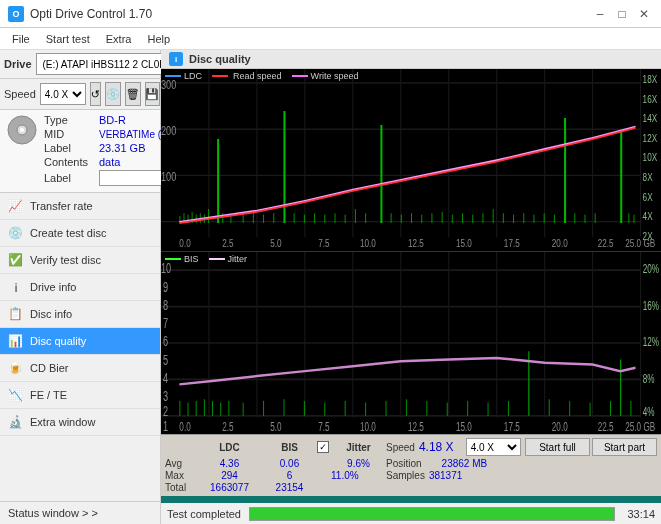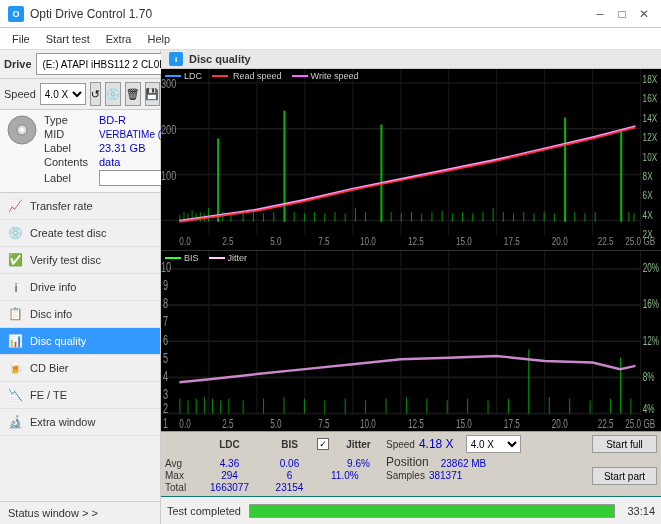--- a/index.html
+++ b/index.html
@@ -34,21 +34,21 @@
     
     .nav-section { flex: 1; overflow-y: auto; }
     .nav-item { display: flex; align-items: center; gap: 6px; padding: 5px 8px; cursor: pointer; color: #333; font-size: 11px; border-bottom: 1px solid #e0e0e0; }
     .nav-item.active { background: #3399ff; color: white; }
     .nav-item-icon { width: 16px; height: 16px; display: flex; align-items: center; justify-content: center; font-size: 12px; flex-shrink: 0; }
 
     
     .status-window-item { display: flex; align-items: center; gap: 6px; padding: 5px 8px; cursor: pointer; color: #333; font-size: 11px; border-top: 1px solid #ccc; margin-top: auto; }
 
     
-    .bottom-status { height: 28px; background: #f0f0f0; border-top: 1px solid #0f766e; display: flex; align-items: center; padding: 0 6px; gap: 8px; }
+    .bottom-status { height: 28px; background: #f0f0f0; border-top: 7px solid #0f766e; display: flex; align-items: center; padding: 0 6px; gap: 8px; }
     .progress-bar-container { flex: 1; height: 14px; background: #e0e0e0; border: 1px solid #999; }
     .progress-bar-fill { height: 100%; background: #33cc33; }
     .start-btn { height: 18px; font-size: 10px; background: #e0e0e0; border: 1px solid #999; padding: 0 6px; cursor: pointer; width: 65px; }
 
     .sidebar-disc-area { display: flex; align-items: flex-start; padding: 4px 6px; border-bottom: 1px solid #ccc; background: #f8f8f8; }
     .sidebar-disc-icon { flex-shrink: 0; margin-right: 6px; }
 
     .drive-top { display: flex; align-items: center; padding: 3px 4px; border-bottom: 1px solid #ccc; background: #f0f0f0; gap: 4px; }
     .drive-top-label { font-size: 11px; font-weight: bold; color: #333; flex-shrink: 0; }
   </style>
@@ -423,42 +423,42 @@
               <option>4.0 X</option>
             </select>
           </div>
 
           <div style="display:flex;align-items:flex-end;margin-bottom:1px;">
             <div style="width:32px;font-size:10px;color:#333;">Avg</div>
             <div style="width:65px;text-align:center;font-size:10px;color:#0000cc;">4.36</div>
             <div style="width:55px;text-align:center;font-size:10px;color:#0000cc;">0.06</div>
             <div style="width:14px;"></div>
             <div style="width:55px;text-align:center;font-size:10px;color:#0000cc;">9.6%</div>
-            <div style="font-size:12px;color:#333;margin-right:12px;">Position</div>
+            <div style="font-size:10px;color:#333;margin-right:20px;">Position</div>
             <div style="font-size:10px;color:#0000cc;">23862 MB</div>
           </div>
 
           <div style="display:flex;align-items:center;margin-bottom:1px;">
             <div style="width:32px;font-size:10px;color:#333;">Max</div>
             <div style="width:65px;text-align:center;font-size:10px;color:#0000cc;">294</div>
             <div style="width:55px;text-align:center;font-size:10px;color:#0000cc;">6</div>
             <div style="width:14px;"></div>
             <div style="width:55px;text-align:left;font-size:10px;color:#0000cc;">11.0%</div>
             <div style="font-size:10px;color:#333;margin-right:4px;">Samples</div>
             <div style="font-size:10px;color:#0000cc;">381371</div>
           </div>
 
           <div style="display:flex;align-items:center;">
             <div style="width:32px;font-size:10px;color:#333;">Total</div>
             <div style="width:65px;text-align:center;font-size:10px;color:#0000cc;">1663077</div>
             <div style="width:55px;text-align:center;font-size:10px;color:#0000cc;">23154</div>
           </div>
         </div>
 
-        <div style="display:flex;flex-direction:column;gap:14px;">
+        <div style="display:flex;flex-direction:row;gap:2px;">
           <button class="start-btn">Start full</button>
           <button class="start-btn">Start part</button>
         </div>
       </div>
     </div>
 
     <div class="bottom-status">
       <span style="font-size:11px;color:#333;">Test completed</span>
       <div class="progress-bar-container">
         <div class="progress-bar-fill" style="width:100%;"></div>

